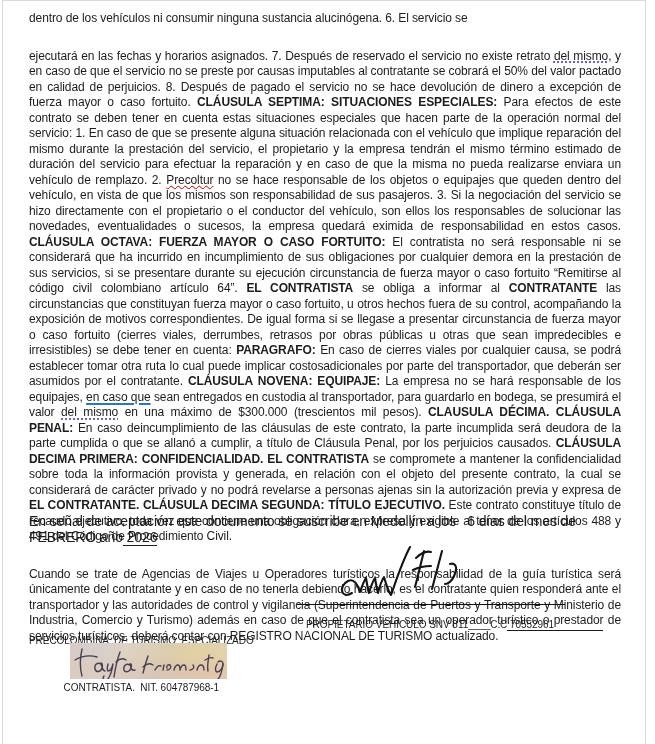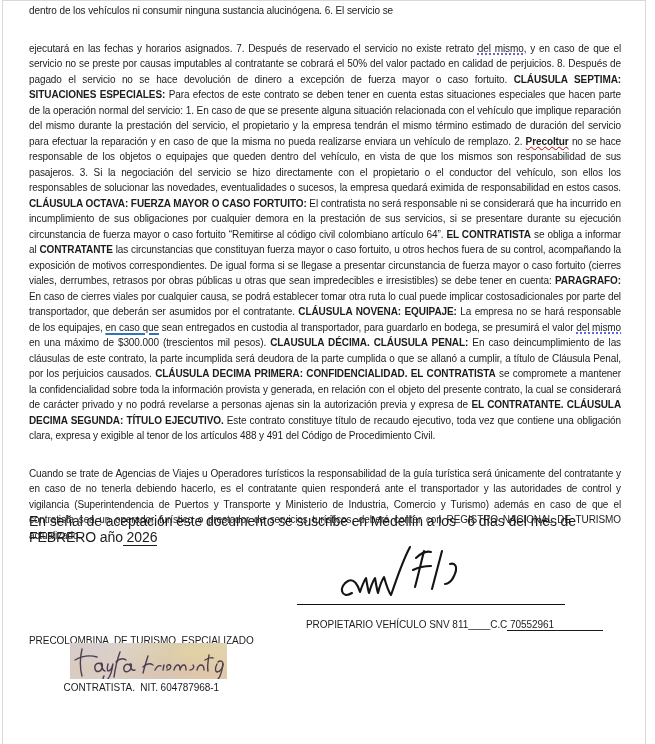--- a/index.html
+++ b/index.html
@@ -18,27 +18,27 @@
     overflow:hidden;
   }
   .page{position:relative;width:655px;height:744px;background:#fff;overflow:hidden;}
   .edge{position:absolute;background:var(--edge);}
   .edge-top{left:2px;top:0;width:644px;height:1px;}
   .edge-left{left:2px;top:0;width:1px;height:744px;}
   .edge-right{left:645px;top:0;width:1px;height:744px;}
 
   .content{position:absolute;left:29px;top:3px;width:592px;}
   .para{
-    font-size:10px;line-height:15.5px;letter-spacing:-0.1px;
-    text-align:justify;margin:0 0 22px 0;color:var(--ink);
+    font-size:12px;line-height:15.5px;letter-spacing:-0.1px;
+    text-align:justify;margin:8px 0 22px 0;color:var(--ink);
   }
   .para.last{margin-bottom:0;}
   .b{font-weight:700;}
   .u-dotted{text-decoration:underline dotted;text-decoration-color:var(--gramDotted);text-decoration-thickness:1.5px;text-underline-offset:2px;}
-  .u-wavy{text-decoration:underline wavy;text-decoration-color:var(--spellRed);text-decoration-thickness:1px;text-underline-offset:1px;font-weight:bold;}
+  .u-wavy{text-decoration:underline wavy;text-decoration-color:var(--spellRed);text-decoration-thickness:1px;text-underline-offset:1px;}
   .u-blue{text-decoration:underline solid;text-decoration-color:var(--gramBlue);text-decoration-thickness:1.5px;text-underline-offset:2px;}
   .u-black{border-bottom:1.2px solid #1a1a1a;}
 
   .acceptance{
     position:absolute;left:29px;top:513px;width:600px;margin:0;
     font-size:14px;letter-spacing:-0.1px;white-space:pre-wrap;
   }
   .sig-left{
     position:absolute;left:29px;top:602px;
     font-size:10px;line-height:15.5px;letter-spacing:-0.05px;white-space:pre-wrap;text-align:center;

